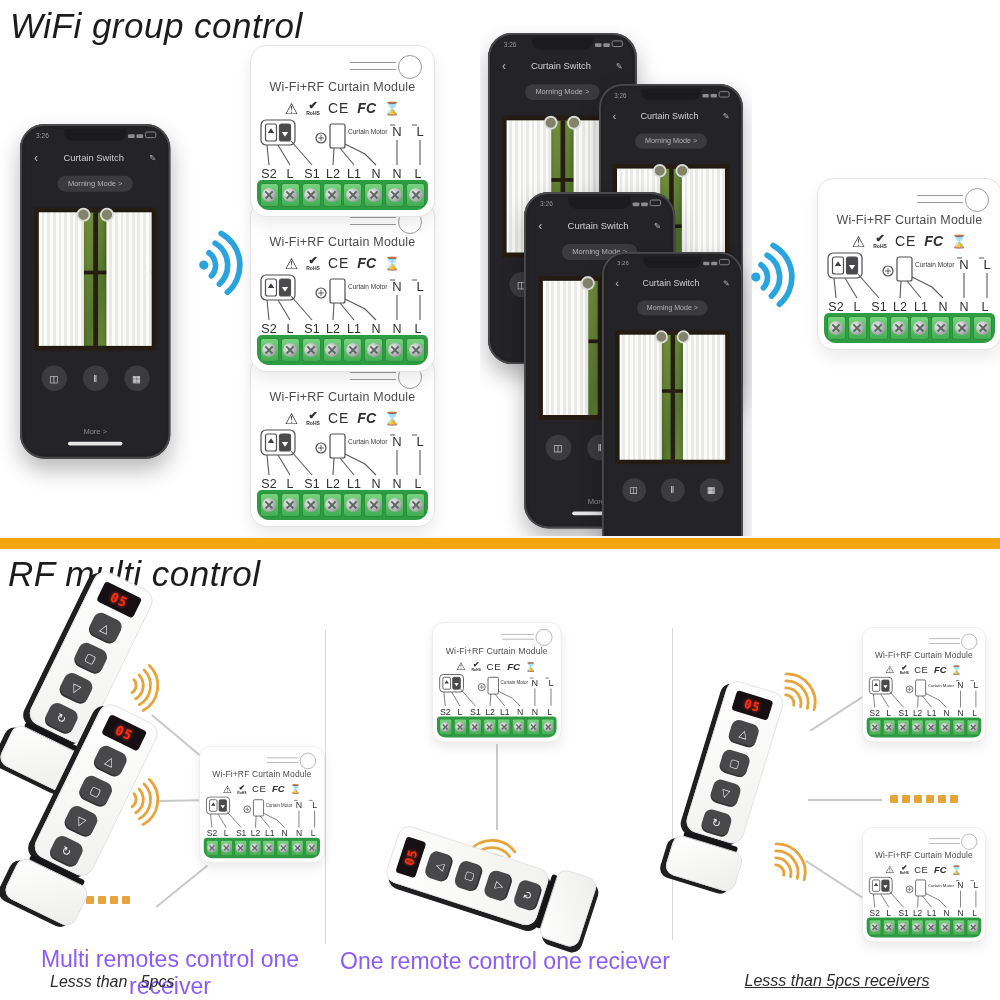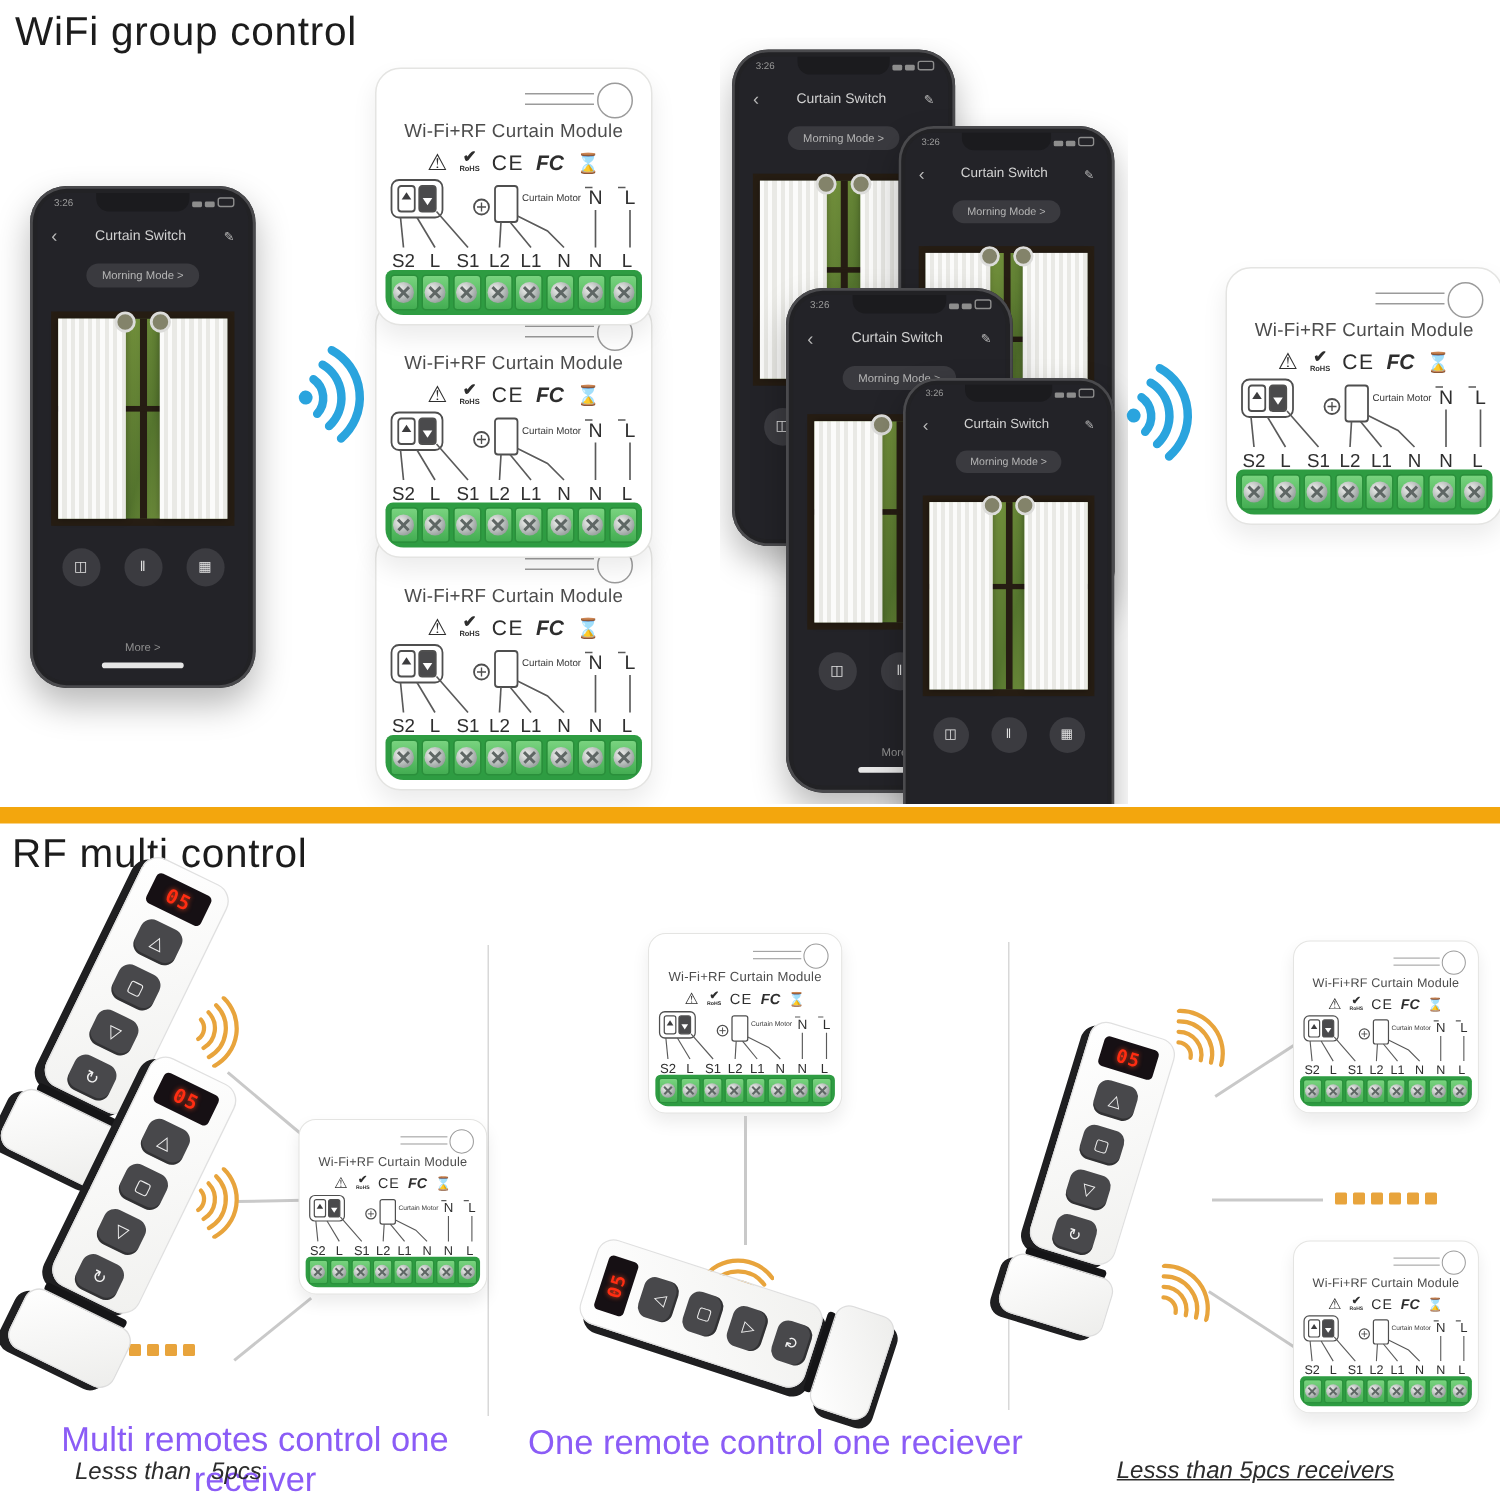--- a/index.html
+++ b/index.html
@@ -1,21 +1,21 @@
 <!DOCTYPE html>
 <html><head>
 <meta charset="utf-8">
 <style>
   html,body{margin:0;padding:0;background:#fff;}
   #canvas{position:relative;width:1000px;height:1000px;background:#ffffff;overflow:hidden;
           font-family:"Liberation Sans",sans-serif;color:#222;}
   .abs{position:absolute;}
 
   
-  .sec-title{position:absolute;font-size:27px;color:#1c1c1c;letter-spacing:.5px;}
+  .sec-title{position:absolute;font-style:italic;font-size:35px;color:#1c1c1c;letter-spacing:.5px;}
 
   
   .divider{position:absolute;left:0;top:538px;width:1000px;height:11px;background:#F3A60D;}
 
   
   .vsep{position:absolute;width:1px;background:#d8d8d8;}
 
   
   .cline{position:absolute;height:1.5px;background:#c9c9c9;transform-origin:left center;}
   .clinev{position:absolute;width:1.5px;background:#c9c9c9;}
@@ -892,21 +892,21 @@
             <i>▽</i>
           </span>
       <span class="r-btn">
             <i>↻</i>
           </span>
     </div>
     <div class="r-gap"></div>
     <div class="r-cap"></div>
   </div>
 </div>
-  <div class="cap" style="left:352px;top:948px;width:330px;">One remote control one reciever</div>
+  <div class="cap" style="left:340px;top:948px;width:330px;">One remote control one reciever</div>
 
   <div class="remote-slot" style="left:688px;top:660px;transform:rotate(17deg) scale(.82);">
   <div class="remote">
     <div class="r-body">
       <div class="r-display">
             <span>05</span>
           </div>
       <span class="r-btn">
             <i>△</i>
           </span>

